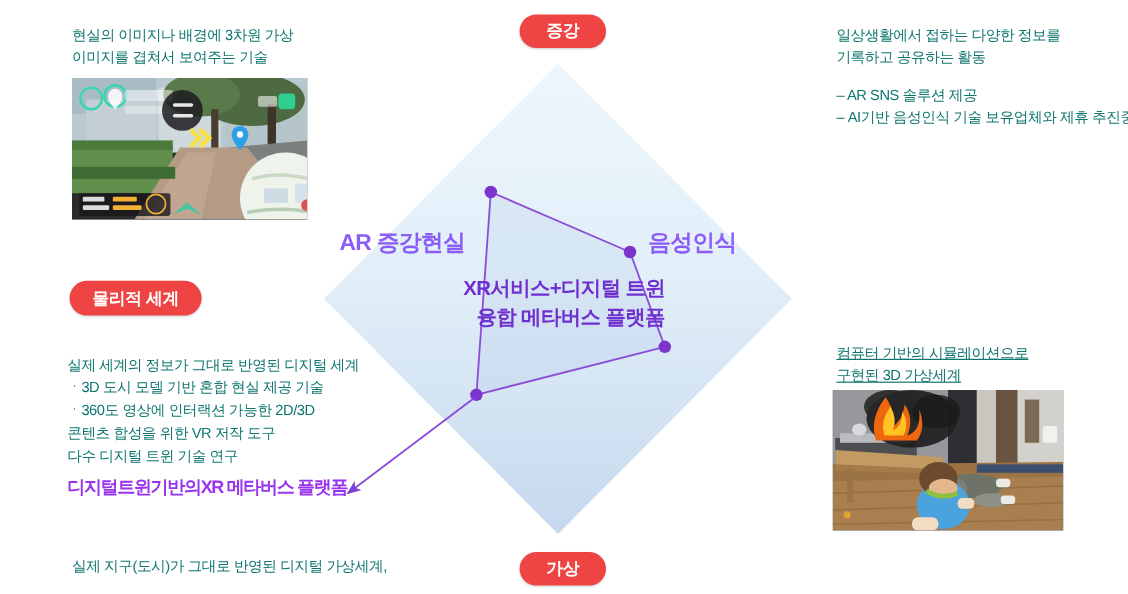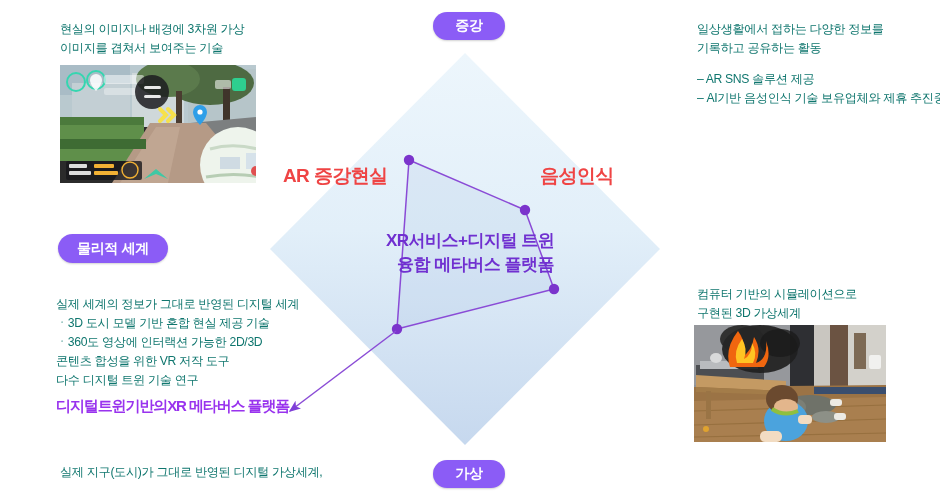--- a/index.html
+++ b/index.html
@@ -27,21 +27,21 @@
   #diagram {
     position: absolute;
     left: 0; top: 0;
     width: 940px;
     height: 495px;
   }
 
   
   .pill {
     position: absolute;
-    background: #8b5cf6;
+    background: #ef4444;
     color: #ffffff;
     border-radius: 999px;
     font-size: 14px;
     font-weight: bold;
     letter-spacing: -0.3px;
     display: flex;
     align-items: center;
     justify-content: center;
     box-shadow: 0 1px 2px rgba(0,0,0,0.18);
     white-space: nowrap;
@@ -49,23 +49,24 @@
   #pill-top    { left: 433px; top: 12px;  width: 72px;  height: 28px; }
   #pill-bottom { left: 433px; top: 460px; width: 72px;  height: 28px; }
   #pill-left   { left: 58px;  top: 234px; width: 110px; height: 29px; }
   #pill-right  { left: 778px; top: 232px; width: 104px; height: 29px; }
 
   
   .quad-label {
     position: absolute;
     font-size: 19px;
     font-weight: bold;
-    color: #ef4444;
+    color: #8b5cf6;
     letter-spacing: -0.6px;
     white-space: nowrap;
+    margin-top: 26px;
   }
   #quad-ar   { left: 283px; top: 163px; }
   #quad-life { left: 540px; top: 163px; }
   #quad-mir  { left: 295px; top: 307px; }
   #quad-vr   { left: 541px; top: 306px; }
 
   
   #center-label {
     position: absolute;
     left: 386px;
@@ -86,21 +87,21 @@
     font-size: 12.2px;
     line-height: 1.55;
     color: #0f766e;
     letter-spacing: -0.35px;
     white-space: pre-line;
   }
   #note-ar      { left: 60px;  top: 20px;  width: 260px; }
   #note-life    { left: 697px; top: 20px;  width: 250px; }
   #note-life2   { left: 697px; top: 70px;  width: 250px; }
   #note-mirror  { left: 56px;  top: 295px; width: 320px; }
-  #note-vr      { left: 697px; top: 285px; width: 230px; }
+  #note-vr      { left: 697px; top: 285px; width: 230px; text-decoration: underline; }
   #note-foot    { left: 60px;  top: 444px; width: 360px; }
 
   #brand-line {
     position: absolute;
     left: 56px;
     top: 397px;
     font-size: 15px;
     font-weight: bold;
     color: #9933ee;
     letter-spacing: -1.1px;

